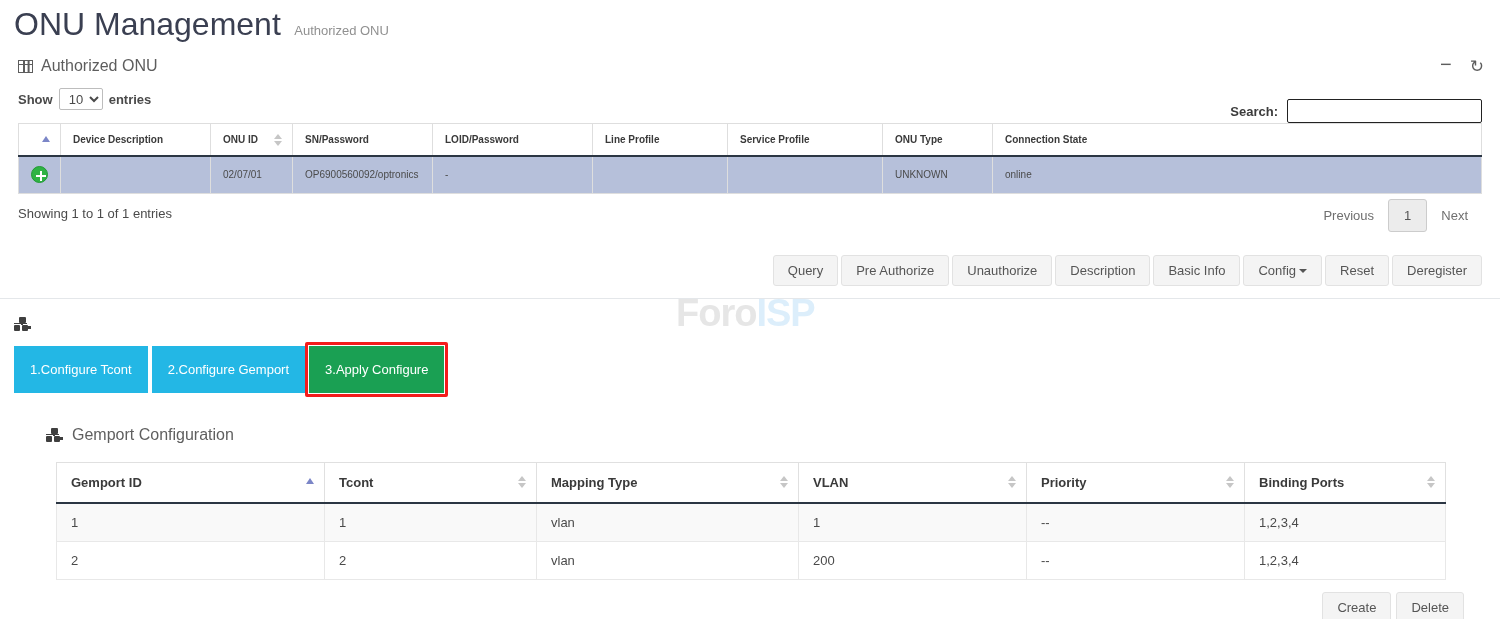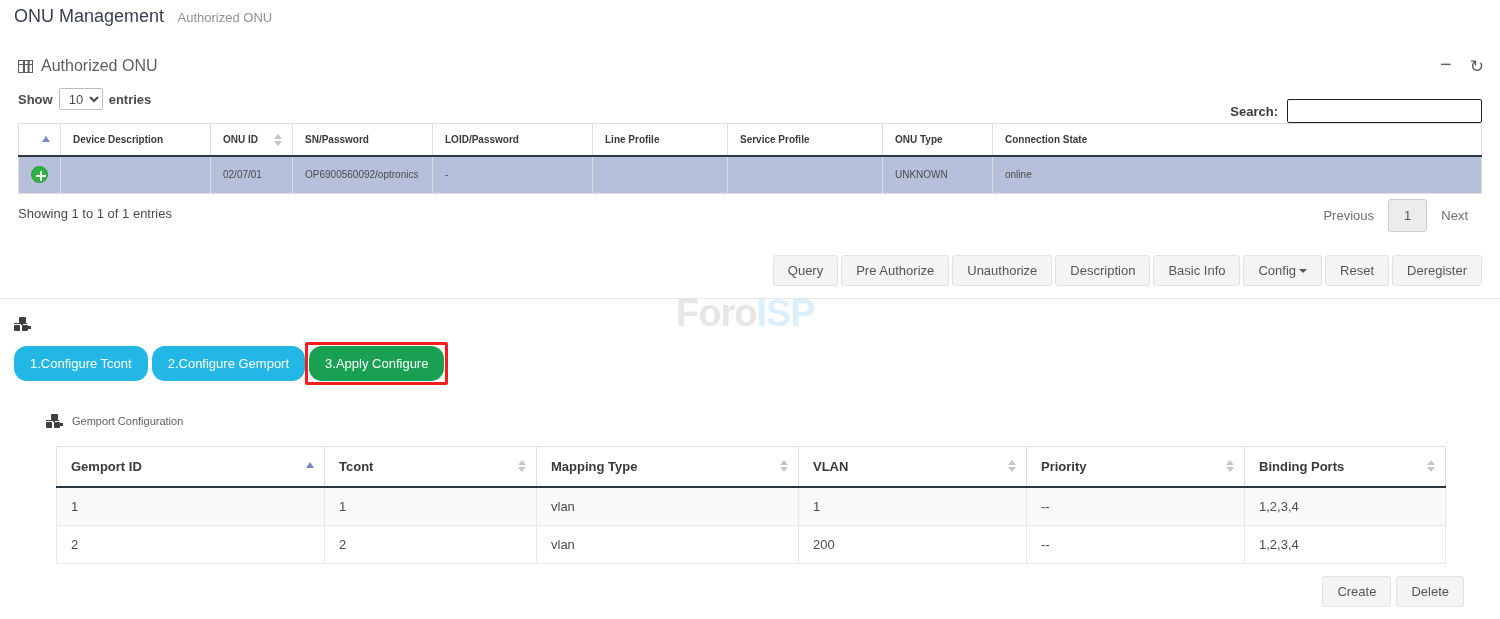--- a/index.html
+++ b/index.html
@@ -34,21 +34,21 @@
   }
 
   
   .page-header {
     position: relative;
     padding: 6px 0 0 14px;
     height: 44px;
   }
   .page-title {
     display: inline-block;
-    font-size: 18px;
+    font-size: 32px;
     font-weight: normal;
     color: #3a3f51;
     vertical-align: baseline;
   }
   .page-subtitle {
     display: inline-block;
     font-size: 13px;
     color: #909090;
     margin-left: 9px;
     vertical-align: baseline;
@@ -252,21 +252,21 @@
   
   .section2 { position: relative; padding: 18px 18px 0 14px; z-index: 2; }
   .sec-title {
     font-size: 17px;
     color: #5f5f5f;
     display: flex;
     align-items: center;
     gap: 9px;
     margin-bottom: 15px;
   }
-  .sec-title.sub { font-size: 11px; margin-left: 32px; margin-bottom: 18px; }
+  .sec-title.sub { font-size: 16px; margin-left: 32px; margin-bottom: 18px; }
   .sitemap-icon {
     position: relative;
     width: 17px; height: 14px;
     flex: 0 0 auto;
   }
   .sitemap-icon i {
     position:absolute; background:#3f3f3f; display:block;
   }
   .sitemap-icon .top { left: 5px; top: 0; width: 7px; height: 6px; border-radius:1px; }
   .sitemap-icon .bl  { left: 0; top: 8px; width: 6px; height: 6px; border-radius:1px; }
@@ -274,23 +274,23 @@
   .sitemap-icon .bar { left: 0; top: 6px; width: 13px; height: 1.6px; }
   .sitemap-icon .stem{ left: 7px; top: 5px; width: 1.6px; height: 3px; }
   .sitemap-icon .tail{ left: 14px; top: 9.5px; width: 3px; height: 2.5px; }
 
   .tabs { display: flex; align-items: center; gap: 4px; margin-left: 0; position: relative; }
   .tab {
     font-family: "Liberation Sans", sans-serif;
     border: none;
     color: #fff;
     font-size: 13px;
-    padding: 10px 16px;
+    padding: 16px 16px;
     cursor: pointer;
-    border-radius: 13px;
+    border-radius: 0;
   }
   .tab.blue { background: #23b7e5; }
   .tab.green { background: #1f9d55; background: #1aa053; }
   .tab-highlight {
     position: absolute;
     border: 3px solid #f41c1c;
     border-radius: 2px;
     pointer-events: none;
   }
 

